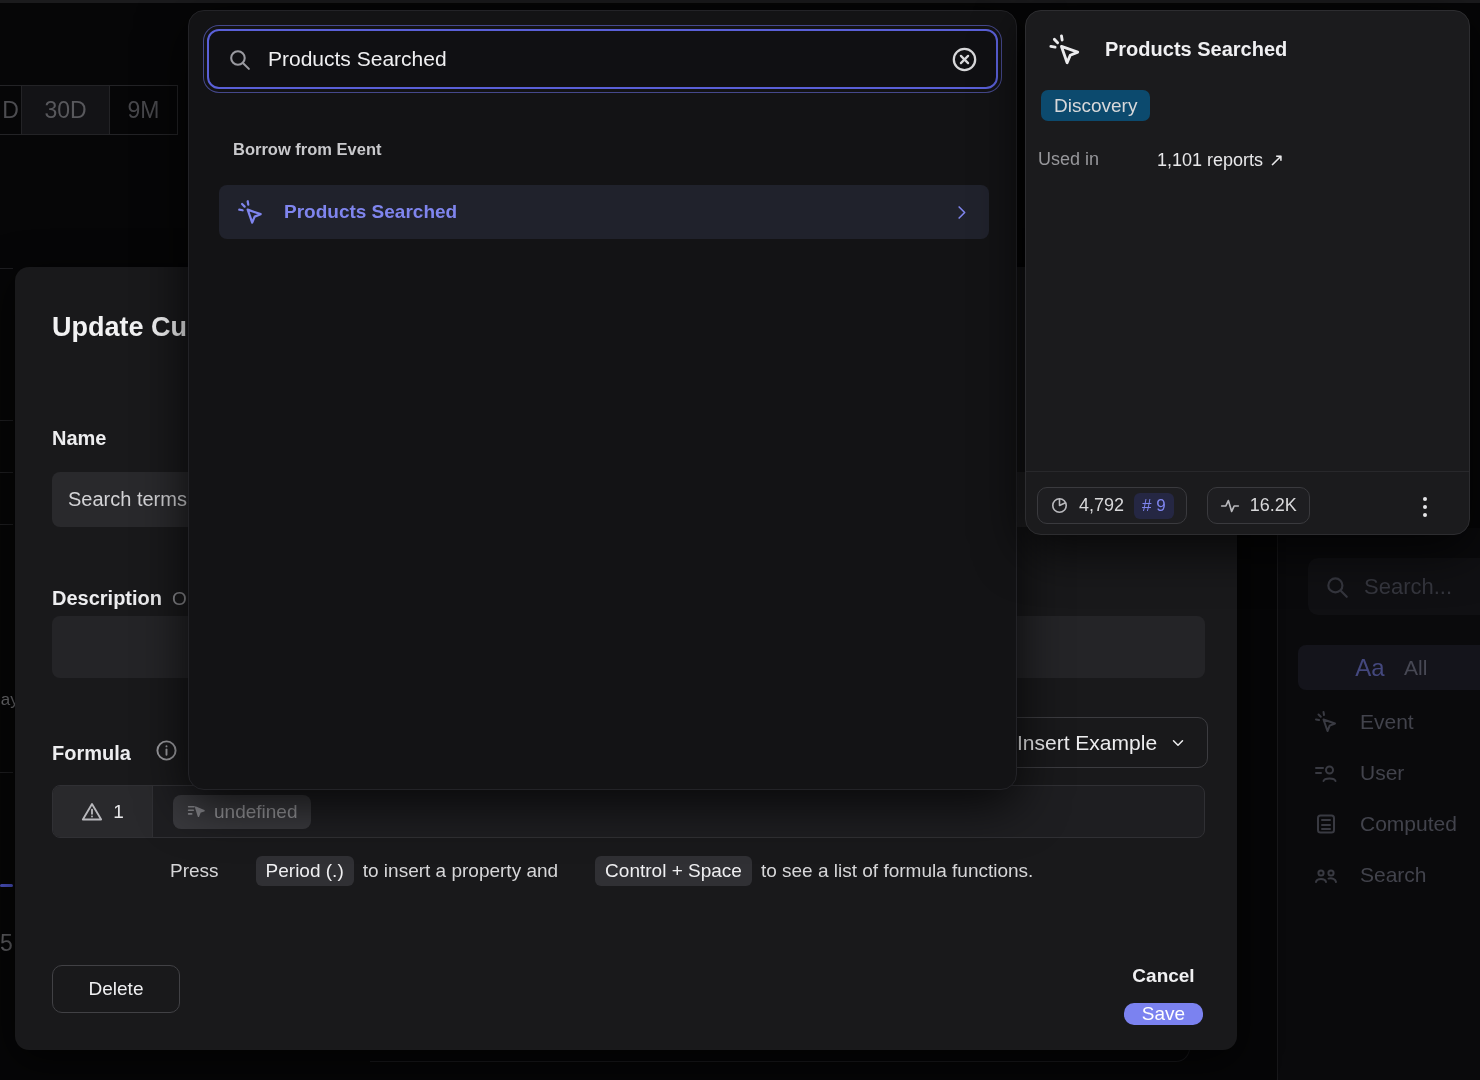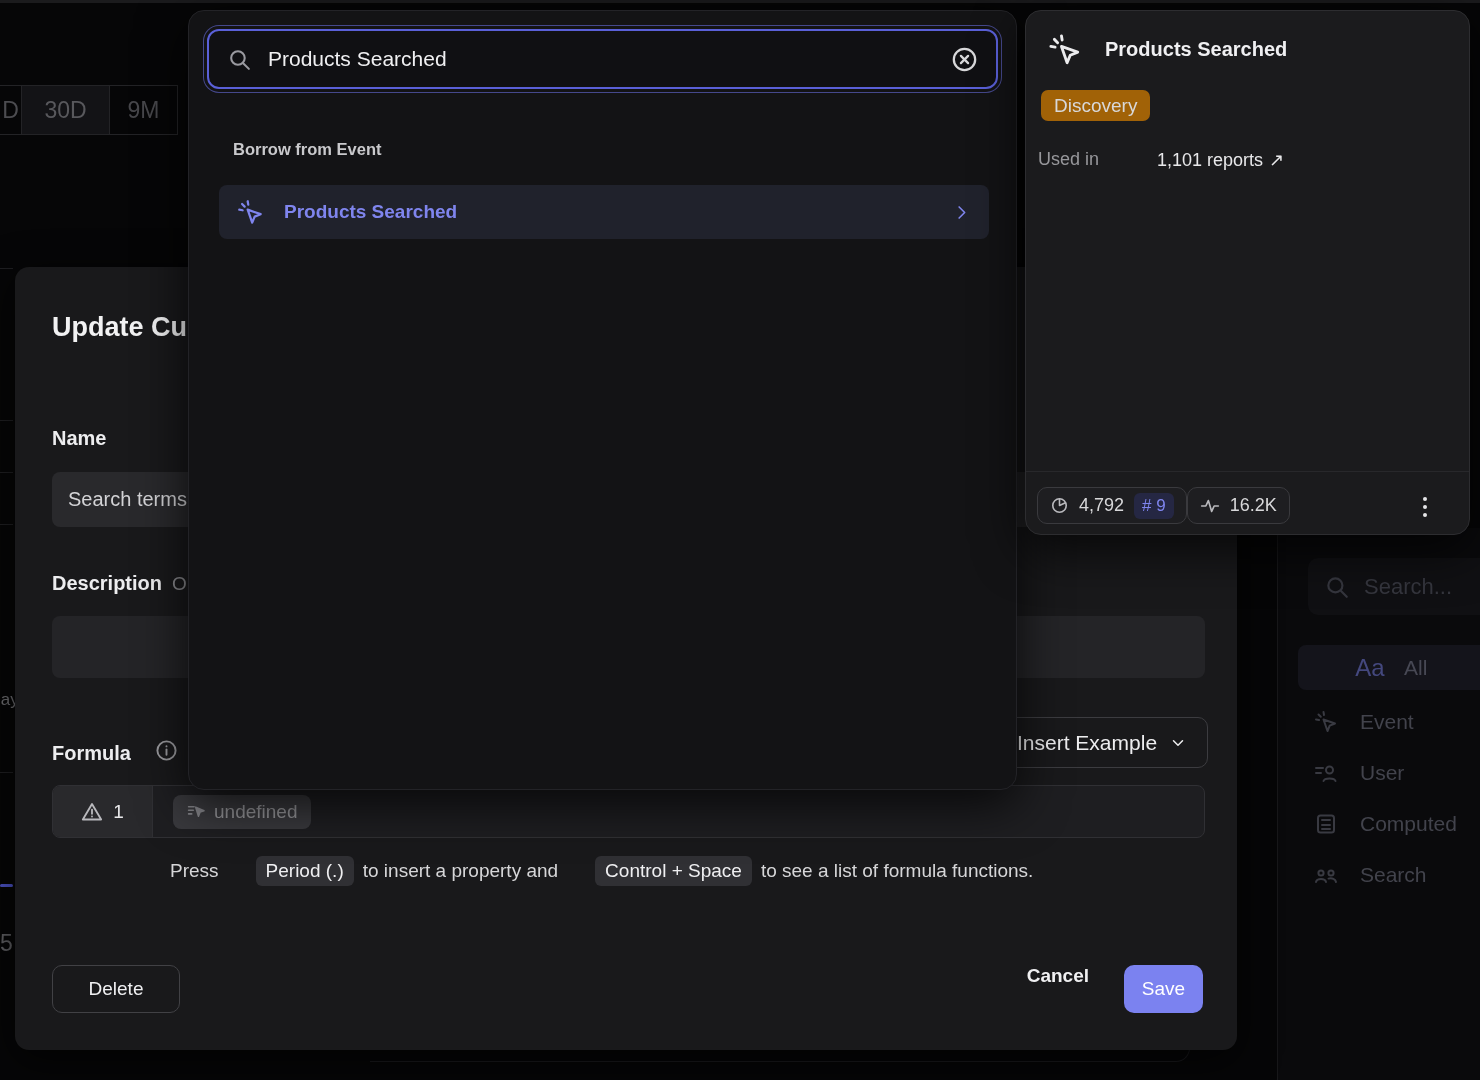--- a/index.html
+++ b/index.html
@@ -43,41 +43,41 @@
   .um-info { position:absolute; left:140px; top:472px; color:#9a9a9e; }
   .um-insert { position:absolute; left:985px; top:450px; width:208px; height:51px; border:1px solid #3c3c40; border-radius:10px; background:transparent; display:flex; align-items:center; padding-left:16px; gap:12px; color:#ededef; font-size:21px; white-space:nowrap; }
   .um-formula { position:absolute; left:37px; top:518px; width:1153px; height:53px; background:#1e1e21; border:1px solid #303034; border-radius:8px; display:flex; align-items:stretch; }
   .um-err { width:100px; background:#29292c; border-right:1px solid #303034; border-radius:7px 0 0 7px; display:flex; align-items:center; justify-content:center; gap:10px; color:#b9b9bd; }
   .um-err .num { color:#e9e9eb; font-size:19px; }
   .um-chip { align-self:center; margin-left:20px; height:34px; background:#39393d; border-radius:8px; display:flex; align-items:center; padding:0 14px; gap:8px; color:#85858a; }
   .um-chip .txt { font-size:19px; color:#97979b; }
   .um-hint { position:absolute; left:155px; top:589px; font-size:19px; color:#d6d6d8; display:flex; align-items:center; gap:9px; white-space:nowrap; }
   .kbd { background:#303034; border-radius:6px; padding:4px 10px; color:#efeff1;margin-left:28px; }
   .um-delete { position:absolute; left:37px; top:698px; width:128px; height:48px; border:1px solid #414145; border-radius:10px; background:transparent; color:#f0f0f2; font-size:19px; font-family:inherit; }
-  .um-footer { position:absolute; right:34px; top:698px; height:48px; display:flex; align-items:flex-start; gap:35px; }
+  .um-footer { position:absolute; right:34px; top:698px; height:48px; display:flex; align-items:center; gap:16px;flex-direction:column; }
   .um-cancel { color:#f0f0f2; font-size:19px; font-weight:bold; background:none; border:none; font-family:inherit; }
   .um-save { width:79px; height:48px; border:none; border-radius:10px; background:#7b82f0; color:#fff; font-size:19px; font-family:inherit; }
 
   
   .search-modal { left:188px; top:10px; width:829px; height:780px; background:#131315; border:1px solid #232327; border-radius:16px; box-shadow:0 14px 50px rgba(0,0,0,.75); }
   .sm-inputwrap { position:absolute; left:18px; top:18px; width:791px; height:60px; background:#101013; border:2px solid #5a60d8; border-radius:12px; box-shadow:0 0 0 3px #131315, 0 0 0 4px #45488c; display:flex; align-items:center; padding:0 18px; gap:16px; }
   .sm-input { flex:1; background:transparent; border:none; outline:none; color:#f0f0f2; font-size:21px; font-family:inherit; }
   .sm-section { position:absolute; left:44px; top:129px; font-size:16.5px; font-weight:bold; color:#c9c9cc;text-align:center; }
   .sm-row { position:absolute; left:30px; top:174px; width:770px; height:54px; background:#20222c; border-radius:8px; display:flex; align-items:center; padding:0 18px; gap:20px; color:#7f85ee; }
   .sm-row .lbl { flex:1; font-size:19px; font-weight:bold; }
 
   
   .hover-card { left:1025px; top:10px; width:445px; height:525px; background:#1b1b1d; border:1px solid #2d2d30; border-radius:16px; box-shadow:0 14px 50px rgba(0,0,0,.75); }
   .hc-icon { position:absolute; left:22px; top:22px; color:#ececee; }
   .hc-title { position:absolute; left:79px; top:27px; font-size:20px; font-weight:bold; color:#f0f0f2; }
-  .hc-badge { position:absolute; left:15px; top:79px; height:31px; background:#a16207; border-radius:7px; display:flex; align-items:center; padding:0 13px; font-size:19px; color:#d8d8da; }
+  .hc-badge { position:absolute; left:15px; top:79px; height:31px; background:#0c4a6e; border-radius:7px; display:flex; align-items:center; padding:0 13px; font-size:19px; color:#d8d8da; }
   .hc-used-label { position:absolute; left:12px; top:138px; font-size:18px; color:#97979b; }
   .hc-used-value { position:absolute; left:131px; top:138px; font-size:18px; color:#e8e8ea; display:flex; align-items:center; gap:6px; }
   .hc-sep { position:absolute; left:0; top:460px; width:100%; height:1px; background:#28282b; }
-  .hc-pills { position:absolute; left:11px; top:476px; display:flex; gap:0; }
+  .hc-pills { position:absolute; left:11px; top:476px; display:flex; gap:20px; }
   .pill { height:37px; border:1px solid #3a3a3e; border-radius:10px; background:#1e1e21; display:flex; align-items:center; padding:0 12px; gap:10px; color:#d8d8da; font-size:18px; }
   .pill .picon { color:#b9b9bd; }
   .rank { background:#252743; border-radius:6px; padding:3px 8px; color:#7f85ee; font-size:17px; }
   .kebab { position:absolute; right:32px; top:479px; width:24px; height:34px; display:flex; flex-direction:column; align-items:center; justify-content:center; gap:4px; }
   .kebab i { width:4px; height:4px; border-radius:50%; background:#e6e6e8; }
 </style>
 </head>
 <body>
 
 <div class="stage">
@@ -157,21 +157,21 @@
       <span class="lbl">Search</span>
     </div>
   </div>
 
   <div class="abs update-modal">
     <div class="um-title">Update Custom Property</div>
 
     <div class="um-label" style="left:37px; top:160px;">Name</div>
     <input class="um-name-input" value="Search terms" style="">
 
-    <div class="um-label" style="left:37px; top:305px; display:flex; align-items:baseline;">
+    <div class="um-label" style="left:37px; top:320px; display:flex; align-items:baseline;">
       <span>Description</span>
       <span class="um-desc-hint">Optional</span>
     </div>
     <textarea class="um-desc-area" style=""></textarea>
 
     <div class="um-label" style="left:37px; top:475px;">Formula</div>
     <span class="um-info">
       <svg class="ic" width="23" height="23" viewBox="0 0 24 24">
           <circle cx="12" cy="12" r="9.5"></circle>
           <path d="M12 11 V16.5"></path>

